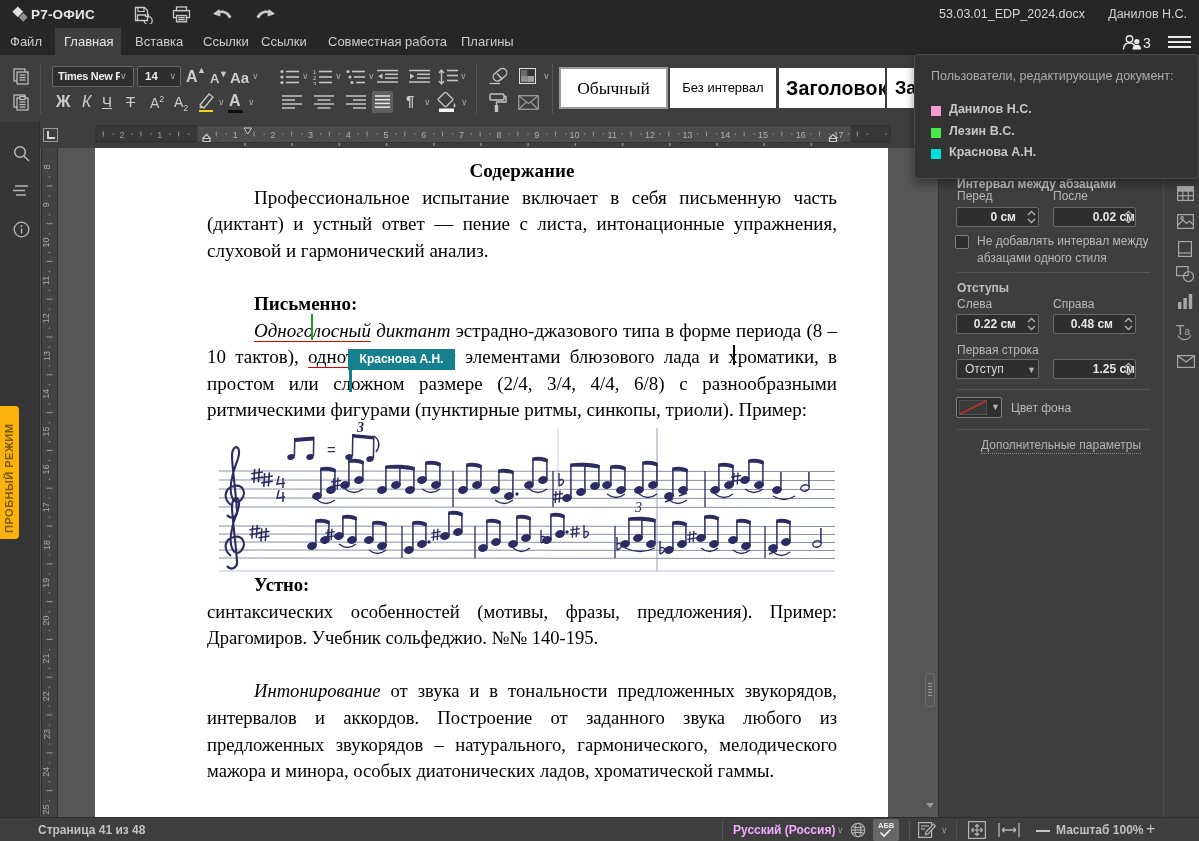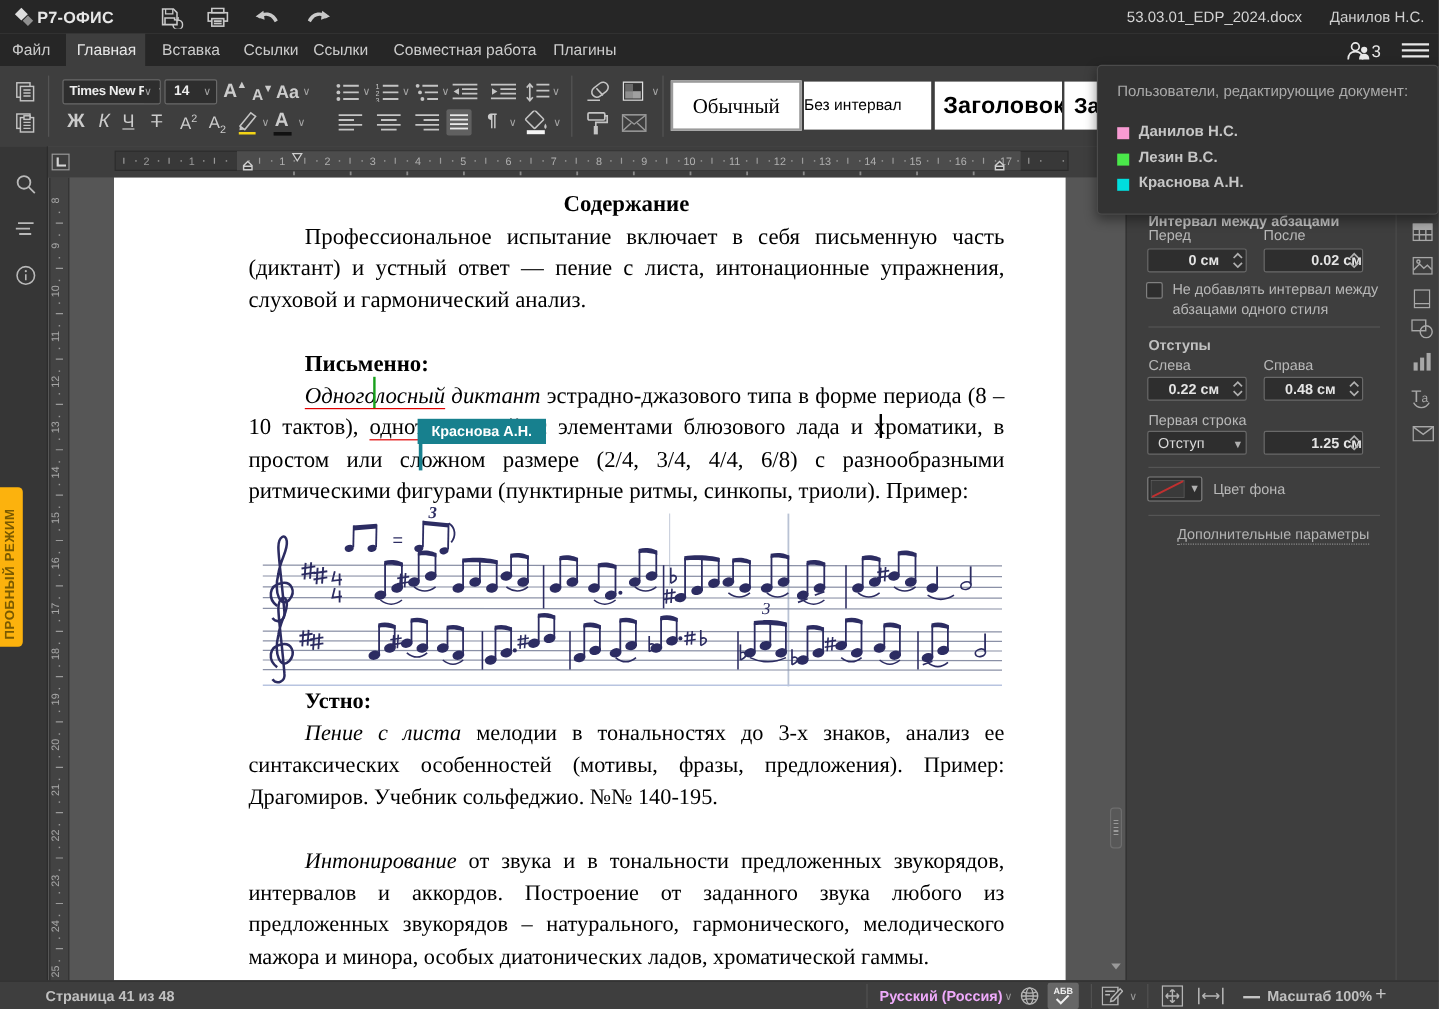--- a/index.html
+++ b/index.html
@@ -274,21 +274,21 @@
     </svg>
     <svg class="abs" style="left:518px;top:40px" width="21" height="15" viewBox="0 0 21 15">
       <rect x="0.7" y="0.7" width="19.6" height="13.6" fill="none" stroke="#9a9a9a" stroke-width="1.3"></rect>
       <path d="M1 1 L10.5 8.5 L20 1 M1 14 L8 7.5 M20 14 L13 7.5" fill="none" stroke="#9a9a9a" stroke-width="1.2"></path>
     </svg>
     <div class="vsep" style="left:552px"></div>
 
     <div class="abs" style="left:559px;top:12px;width:109px;height:42px;background:#fff;border:2px solid #9b9b9b"></div>
     <div class="abs" style="left:560px;top:13px;width:107px;height:40px;text-align:center;line-height:40px;font-family:'Liberation Serif',serif;font-size:17.5px;color:#000">Обычный</div>
     <div class="abs" style="left:670px;top:13px;width:106px;height:40px;background:#fff"></div>
-    <div class="abs" style="left:670px;top:13px;width:106px;height:28px;text-align:left;line-height:40px;font-size:13px;color:#000">Без интервал</div>
+    <div class="abs" style="left:670px;top:13px;width:106px;height:28px;text-align:center;line-height:40px;font-size:13px;color:#000">Без интервал</div>
     <div class="abs" style="left:779px;top:13px;width:106px;height:40px;background:#fff;overflow:hidden">
         <div style="position:absolute;left:7px;top:0;line-height:40px;font-size:19.5px;font-weight:bold;color:#000;letter-spacing:0.2px;white-space:nowrap">Заголовок</div>
       </div>
     <div class="abs" style="left:887px;top:13px;width:60px;height:40px;background:#fff;overflow:hidden">
         <div style="position:absolute;left:8px;top:0;line-height:40px;font-size:18px;font-weight:bold;color:#000;white-space:nowrap">Заголовок</div>
       </div>
   </div>
   <div id="leftbar">
     <svg class="abs" style="left:13px;top:23px" width="17" height="17" viewBox="0 0 17 17" fill="none" stroke="#b9b9b9" stroke-width="1.5">
       <circle cx="7" cy="7" r="5.3"></circle>
@@ -799,21 +799,20 @@
             <ellipse cx="569" cy="114" rx="4.3" ry="3.1" fill="#2c2c62" stroke="#2c2c62" stroke-width="1.4" transform="rotate(-15 569 114)"></ellipse>
             <line x1="572.9" y1="113" x2="572.9" y2="93" stroke="#2c2c62" stroke-width="1.5"></line>
             <path d="M559.2 91.5 C566.45 89.5 571.7 92 573.7 93 L573.7 96.4 C566.45 94 561.2 94.6 559.2 95 Z" fill="#2c2c62"></path>
             <line x1="552" y1="126" x2="560" y2="123" stroke="#2c2c62" stroke-width="1.4"></line>
             <path d="M556 124 Q564.5 131 573 124" fill="none" stroke="#2c2c62" stroke-width="1.3"></path>
             <ellipse cx="600" cy="116" rx="4.3" ry="3.1" fill="none" stroke="#2c2c62" stroke-width="1.4" transform="rotate(-15 600 116)"></ellipse>
             <line x1="603.9" y1="115" x2="603.9" y2="100" stroke="#2c2c62" stroke-width="1.5"></line>
           </svg></div>
       <div id="doc2" class="abs" style="left:112px;top:424px;width:630px;color:#000;font-family:'Liberation Serif',serif;font-size:18.6px;line-height:26.6px">
         <div class="lnl ind bold">Устно:</div>
-        <div class="ln ind"><i>Пение с листа</i> мелодии в тональностях до 3-х знаков, анализ ее</div>
         <div class="ln">синтаксических особенностей (мотивы, фразы, предложения). Пример:</div>
         <div class="lnl">Драгомиров. Учебник сольфеджио. №№ 140-195.</div>
         <div class="lnl">&nbsp;</div>
         <div class="ln ind"><i>Интонирование</i> от звука и в тональности предложенных звукорядов,</div>
         <div class="ln">интервалов и аккордов. Построение от заданного звука любого из</div>
         <div class="ln">предложенных звукорядов – натурального, гармонического, мелодического</div>
         <div class="lnl">мажора и минора, особых диатонических ладов, хроматической гаммы.</div>
       </div>
 
       <div class="abs" style="left:216px;top:166px;width:2px;height:26px;background:#18a01c"></div>

